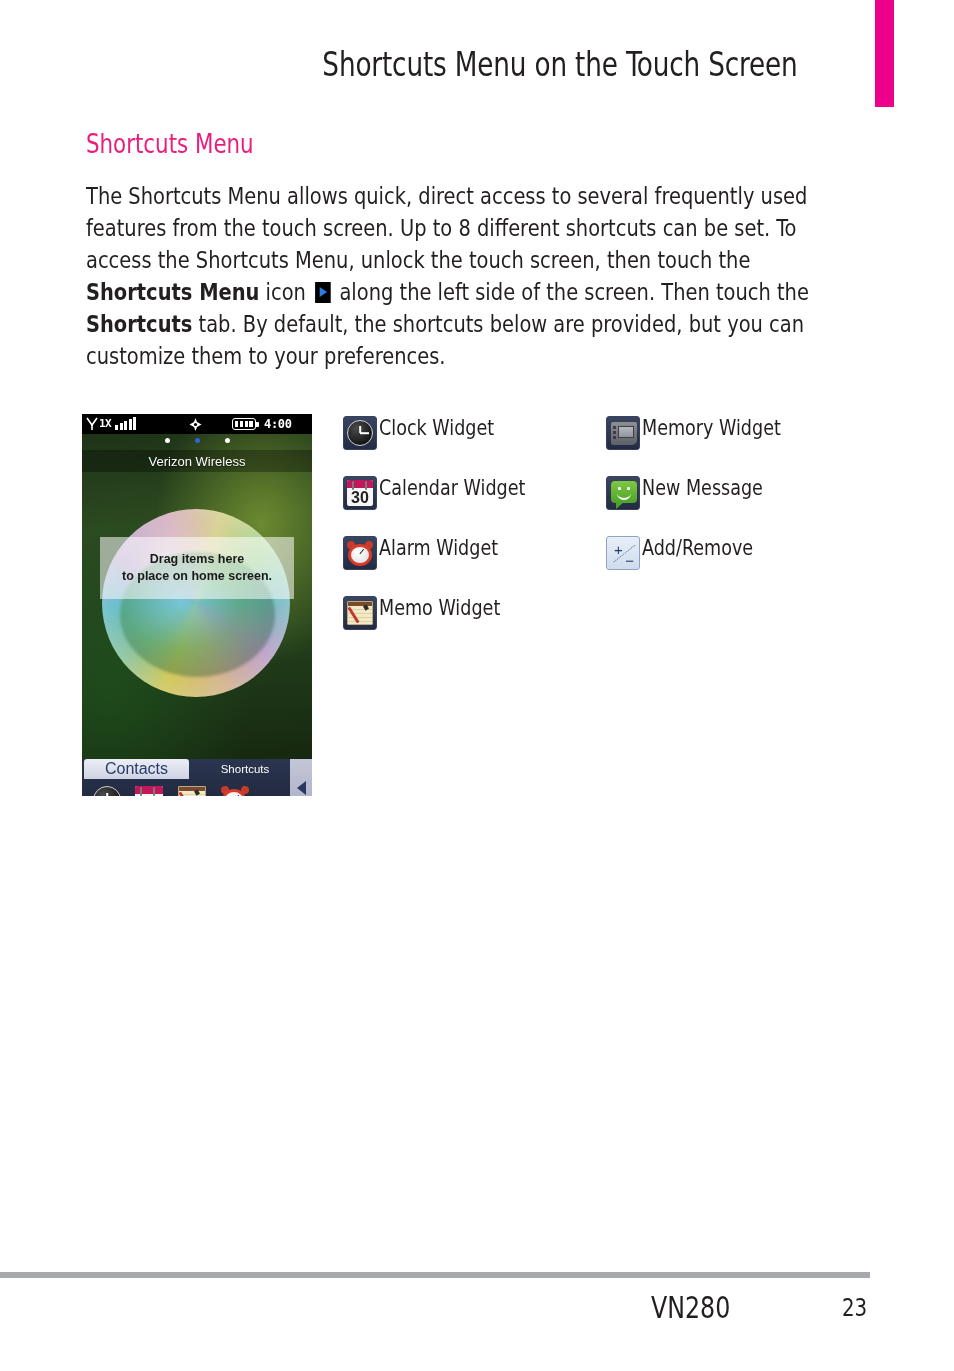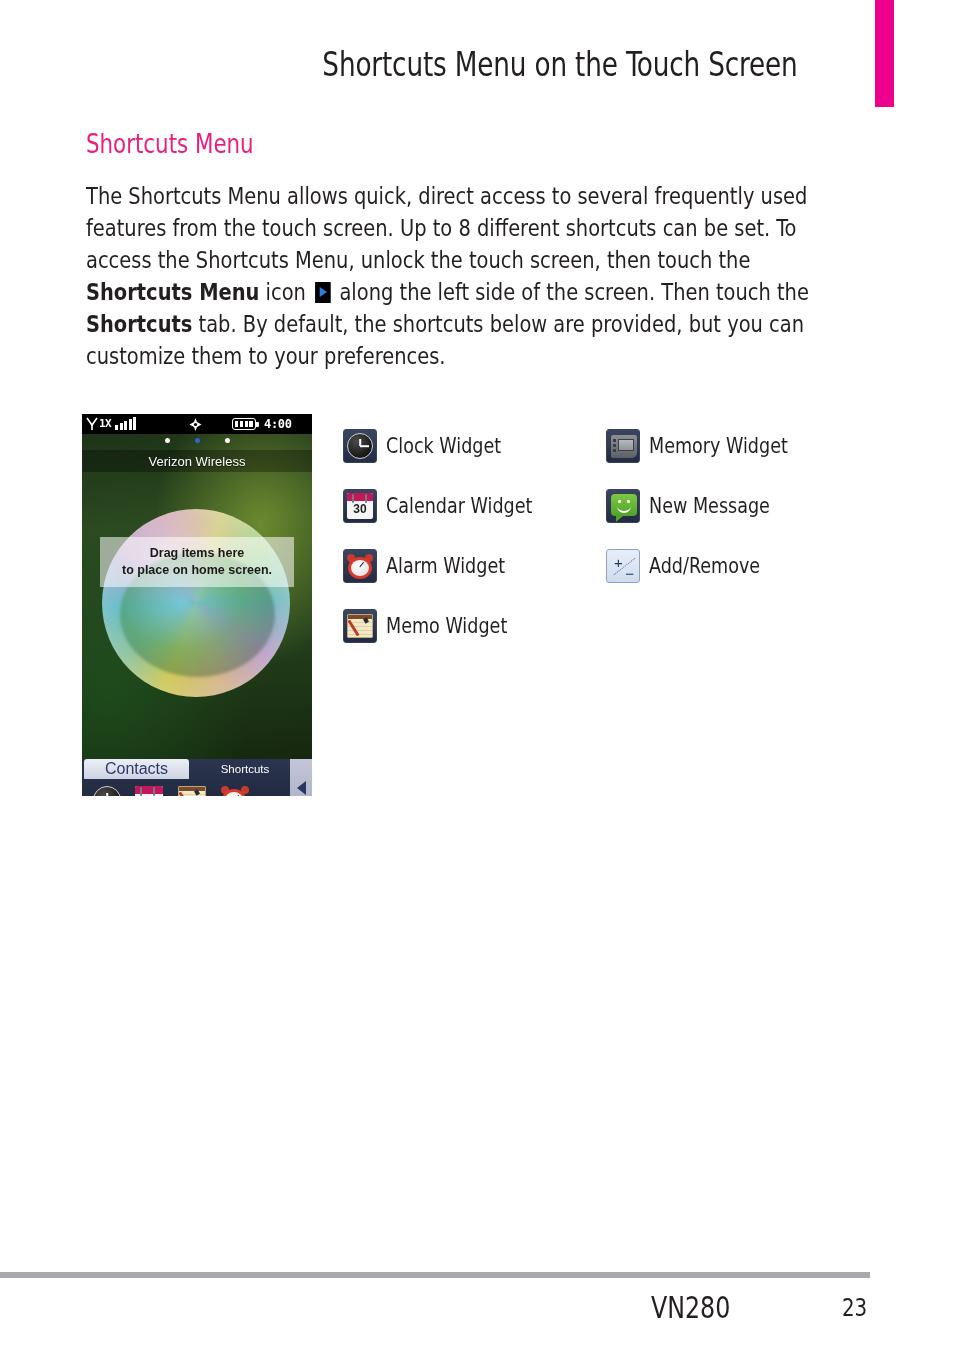--- a/index.html
+++ b/index.html
@@ -188,21 +188,21 @@
     position: absolute; left: 0; top: 16px; width: 230px; height: 22px;
     background: rgba(0,0,0,0.30);
     color: #ffffff;
     font-family: "Liberation Sans", sans-serif;
     font-size: 13px;
     display: flex; align-items: center; justify-content: center;
     text-shadow: 0 1px 1px rgba(0,0,0,0.6);
   }
   #drag-hint-box {
     position: absolute; left: 18px; top: 103px;
-    width: 194px; height: 50px;
+    width: 194px; height: 62px;
     background: rgba(255,255,255,0.55);
     display: flex; flex-direction: column;
     align-items: center; justify-content: center;
     color: #1a1a1a;
     font-family: "Liberation Sans", sans-serif;
     font-size: 12.5px; font-weight: bold; line-height: 17px;
     text-align: center;
   }
 
   
@@ -262,21 +262,21 @@
   }
   .art-clock .h, .art-clock .m { position:absolute; background:#ffffff; }
   .art-clock .h { left:50%; top:50%; width:1.6px; height:7px; transform-origin: 50% 100%; transform: translate(-50%,-100%) rotate(0deg); }
   .art-clock .m { left:50%; top:50%; width:1.6px; height:9px; transform-origin: 50% 100%; transform: translate(-50%,-100%) rotate(90deg); }
 
   .art-cal { position:absolute; left:3px; top:3px; width:26px; height:26px; background:#f6f6f6; border-radius:2px; overflow:hidden; }
   .art-cal .band { position:absolute; left:0; top:0; width:100%; height:8px; background:#c2185b; }
   .art-cal .r1,.art-cal .r2 { position:absolute; top:1px; width:2px; height:9px; background:#7a7a7a; border-radius:1px; }
   .art-cal .r1 { left:5px; } .art-cal .r2 { left:18px; }
   .art-cal .day { position:absolute; left:0; top:9px; width:100%; text-align:center;
-    font-family:"Liberation Sans", sans-serif; font-size:12px; font-weight:bold; color:#222; }
+    font-family:"Liberation Sans", sans-serif; font-size:16px; font-weight:bold; color:#222; }
 
   .art-memo { position:absolute; left:3px; top:4px; width:26px; height:24px;
     background: repeating-linear-gradient(180deg, #f4e9c4 0px, #f4e9c4 3px, #dcd0a8 3px, #dcd0a8 4px);
     border:1px solid #b9ab80; box-sizing:border-box; border-radius:1px; overflow:hidden; }
   .art-memo .top { position:absolute; left:0; top:0; width:100%; height:4px; background:#7a4a2a; }
   .art-memo .pen { position:absolute; left:4px; top:4px; width:3px; height:18px; background:#c0392b;
     transform: rotate(-32deg); border-radius:1px; }
   .art-memo .nib { position:absolute; left:16px; top:3px; width:4px; height:5px; background:#2b2b2b; transform: rotate(-32deg); }
 
   .art-alarm { position:absolute; left:3px; top:4px; width:26px; height:26px; }
@@ -332,23 +332,22 @@
     position: absolute;
     left: 343px;
     top: 416px;
     width: 560px;
   }
   .shortcut-col { position: absolute; top: 0; }
   #shortcut-col-left  { left: 0; }
   #shortcut-col-right { left: 263px; }
   .shortcut-row {
     display: flex;
-    align-items: center;
     height: 60px;
-    gap: 9px;
+    gap: 2px;
   }
   .shortcut-label {
     font-family: "DejaVu Sans Condensed", "Liberation Sans Narrow", "Liberation Sans", sans-serif;
     font-size: 21px;
     color: #231f20;
     white-space: nowrap;
     transform: scaleX(0.93);
     transform-origin: left center;
   }
 

